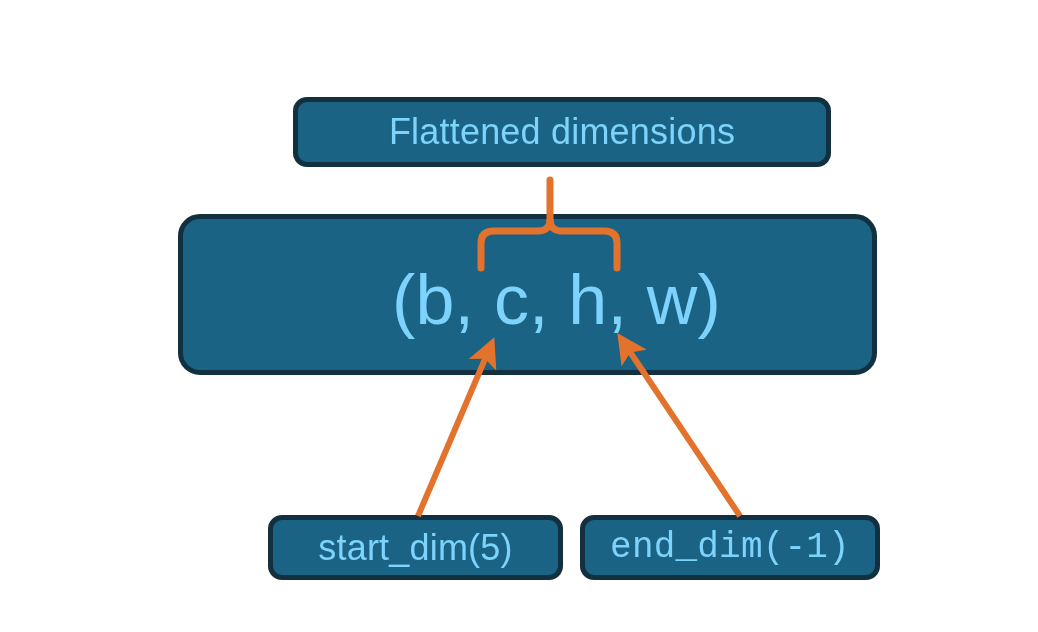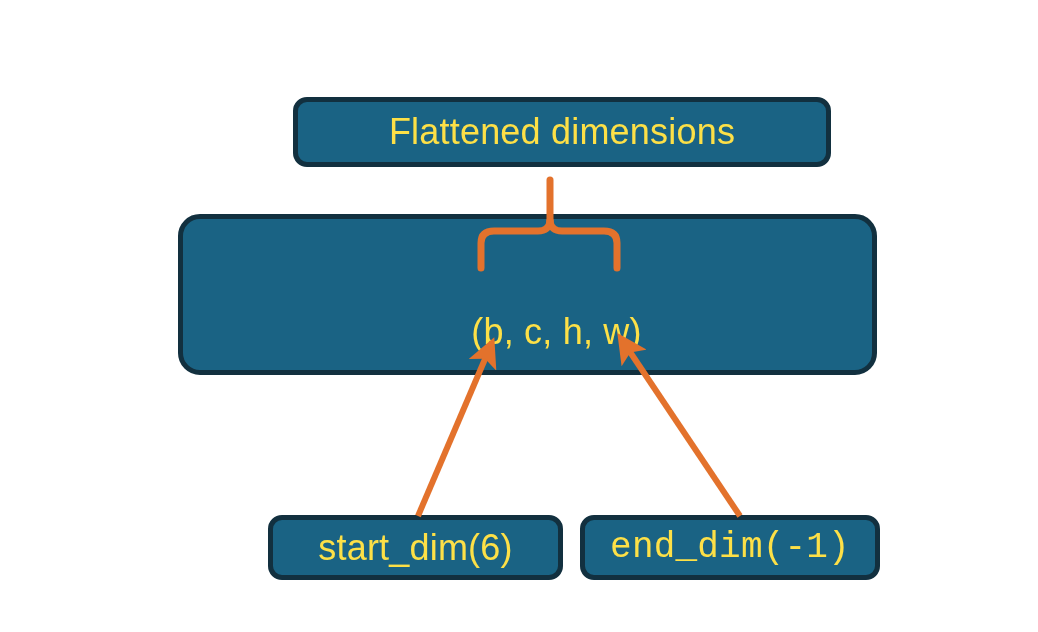--- a/index.html
+++ b/index.html
@@ -23,21 +23,21 @@
     background: #1a6384;
     border: 5px solid #12303f;
     border-radius: 16px;
     display: flex;
     align-items: center;
     justify-content: center;
     color: #ffffff;
     z-index: 2;
   }
   .node-label {
-    color: #fde047;
+    color: #7dd3fc;
     white-space: nowrap;
     letter-spacing: 0.2px;
   }
 
   
   #box-flattened {
     left: 293px;
     top: 97px;
     width: 538px;
     height: 70px;
@@ -60,25 +60,24 @@
   }
   #shape-label {
     position: absolute;
     left: 0;
     top: 0;
     width: 699px;
     height: 161px;
     display: flex;
     align-items: center;
     justify-content: center;
-    font-size: 36px;
+    font-size: 70px;
     font-weight: 400;
     padding-left: 48px;
     box-sizing: border-box;
-    margin-top: 32px;
   }
 
   
   #box-start-dim {
     left: 268px;
     top: 515px;
     width: 295px;
     height: 65px;
     border-radius: 14px;
   }
@@ -123,21 +122,21 @@
 
   <div class="node" id="box-flattened">
     <span class="node-label">Flattened dimensions</span>
   </div>
 
   <div class="node" id="box-shape">
     <span class="node-label" id="shape-label">(b, c, h, w)</span>
   </div>
 
   <div class="node" id="box-start-dim">
-    <span class="node-label">start_dim(6)</span>
+    <span class="node-label">start_dim(5)</span>
   </div>
 
   <div class="node" id="box-end-dim">
     <span class="node-label">end_dim(-1)</span>
   </div>
 
   <svg id="connectors" viewBox="0 0 1038 632">
     <defs>
       <marker id="arrowhead-left" markerWidth="5" markerHeight="5" refX="3.6" refY="2.5" orient="auto" markerUnits="strokeWidth">
         <path d="M 0 0 L 5 2.5 L 0 5 L 1.1 2.5 Z" fill="#e3722c"></path>

